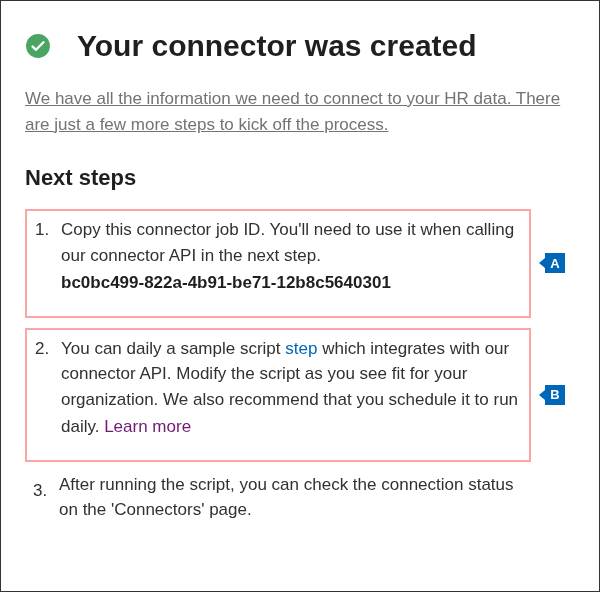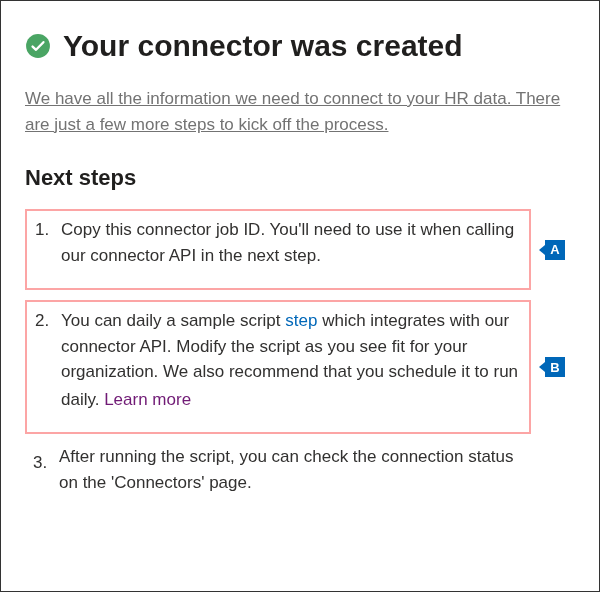--- a/index.html
+++ b/index.html
@@ -13,21 +13,21 @@
       width: 600px;
       height: 592px;
       border: 1px solid #333;
       padding: 28px 24px;
       color: #323130;
       position: relative;
     }
     .header-row {
       display: flex;
       align-items: center;
-      gap: 12px;
+      gap: 26px;
       margin-bottom: 24px;
     }
     .success-icon {
       width: 26px;
       height: 26px;
       flex-shrink: 0;
     }
     .page-title {
       font-size: 30px;
       font-weight: 700;
@@ -141,20 +141,21 @@
 
 <h2 class="next-steps-heading">Next steps</h2>
 
 <div class="steps-container">
   <ol class="steps-list">
 
     <div class="step-box-wrapper">
       <div class="step-box">
         <li class="step-item">
           <span>Copy this connector job ID. You'll need to use it when calling our connector API in the next step.</span>
+          <span class="connector-id">bc0bc499-822a-4b91-be71-12b8c5640301</span>
         </li>
       </div>
       <div class="callout-label">A</div>
     </div>
 
     <div class="step-box-wrapper">
       <div class="step-box">
         <li class="step-item">
           <span>You can daily a sample script </span><a class="link">step</a><span> which integrates with our connector API. Modify the script as you see fit for your organization. We also recommend that you schedule it to run daily. </span>
           <a class="learn-more">Learn more</a>

